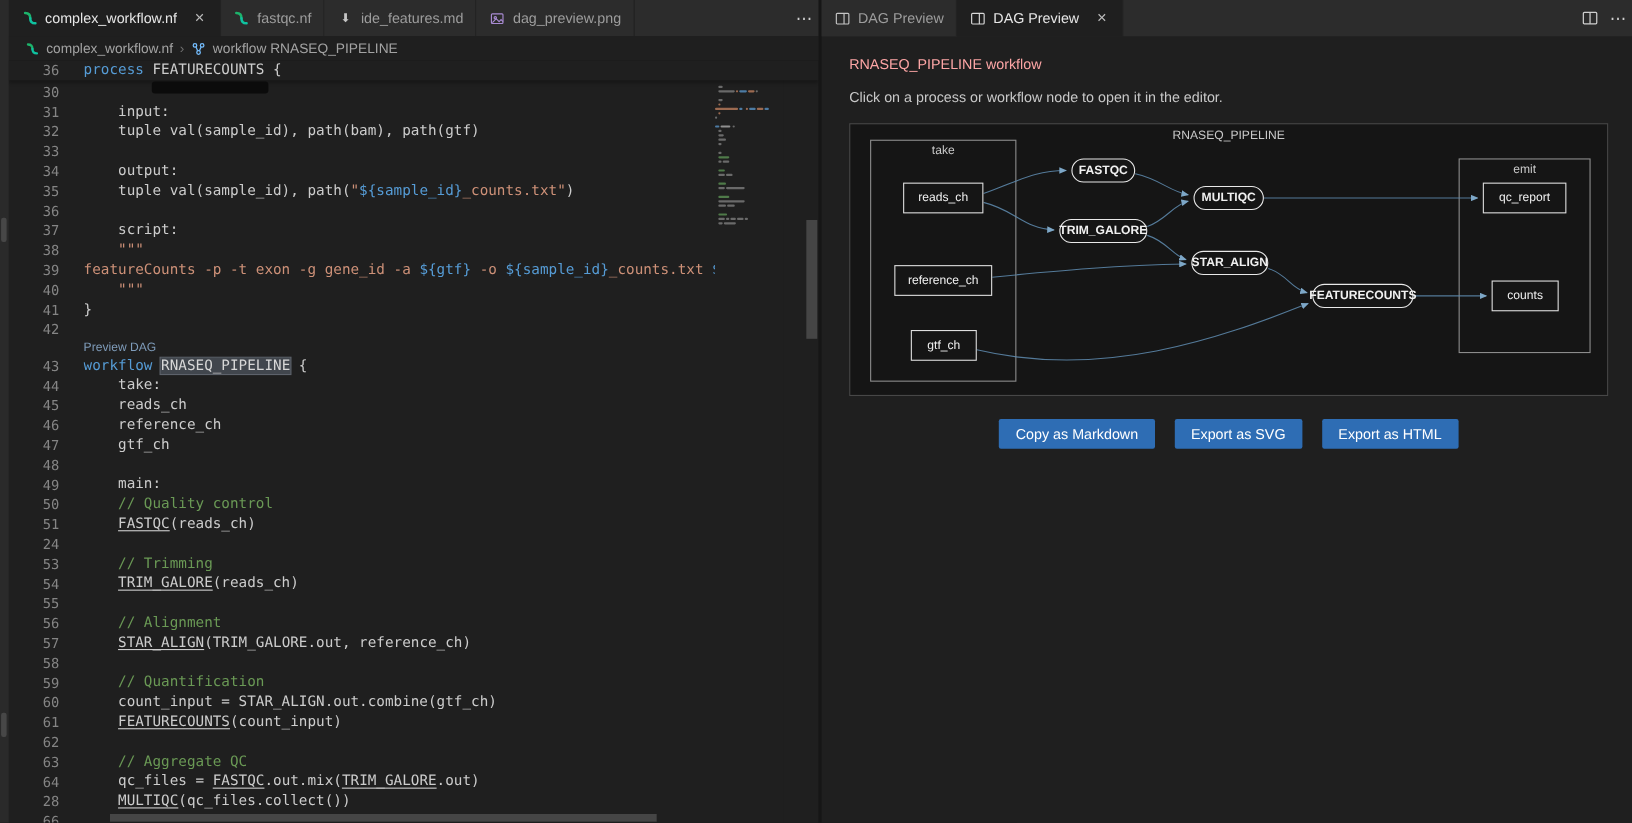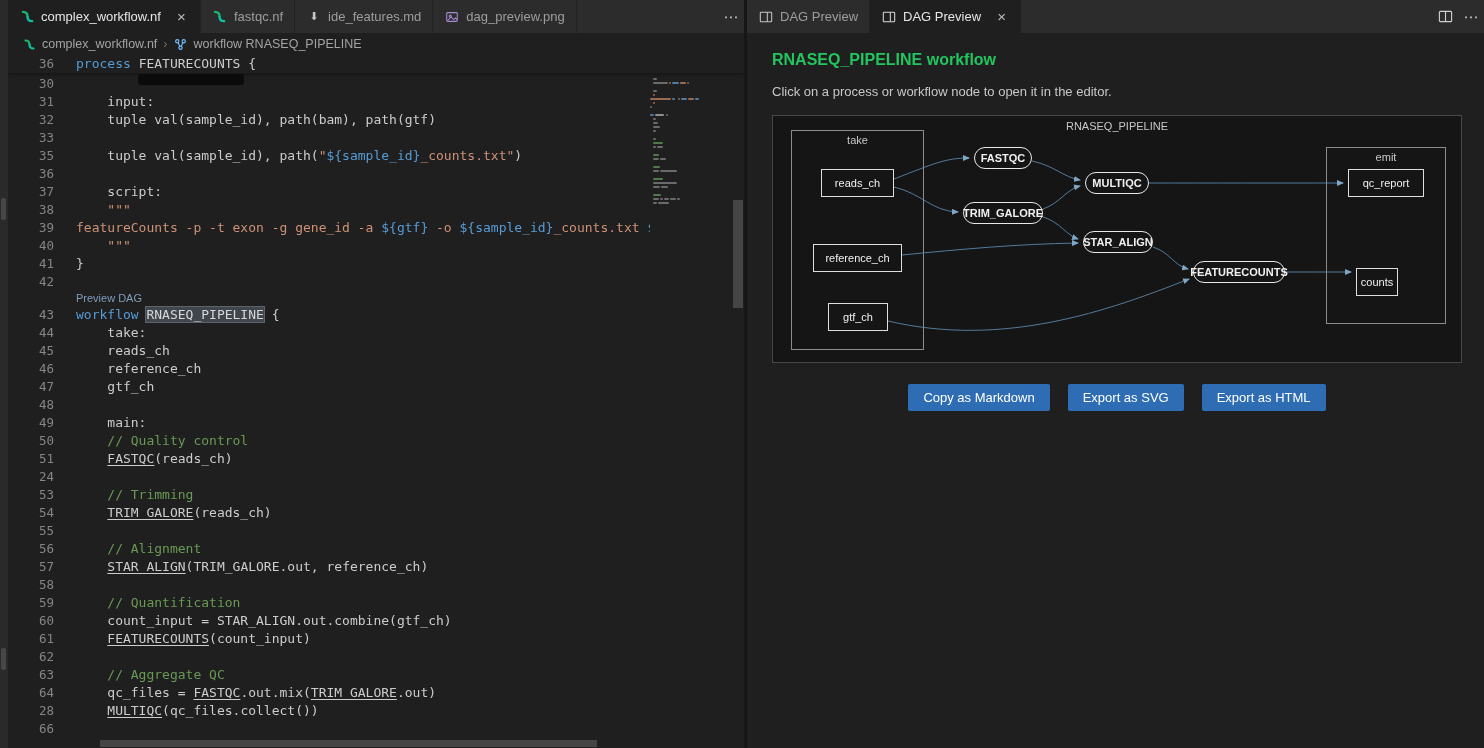--- a/index.html
+++ b/index.html
@@ -65,21 +65,21 @@
   .mm-hl { background:#8f8f8f; }
 
   .vscroll { position:absolute; right:1px; top:145px; width:10px; height:108px;
              background:rgba(121,121,121,.42); z-index:5; }
   .hscroll { position:absolute; bottom:1px; left:92px; width:497px; height:7px;
              background:rgba(121,121,121,.42); z-index:5; }
 
   
   .panel { flex:1; min-width:0; display:flex; flex-direction:column; background:#1f1f1f; }
   .panel-content { padding:12px 22px 0 25px; }
-  .panel-title { font-size:16px; font-weight:bold; color:#22c55e; margin:6px 0 15px; }
+  .panel-title { font-size:13px; font-weight:normal; color:#fca5a5; margin:6px 0 15px; }
   .panel-sub { font-size:13px; color:#c8c8c8; margin:0 0 16px; }
 
   .diagram { position:relative; width:690px; height:248px; border:1px solid #474747; background:#151515; }
   .dg-title { position:absolute; top:4px; left:0; right:0; text-align:center; font-size:11px; color:#c8c8c8; }
   .edges { position:absolute; left:0; top:0; width:690px; height:248px; z-index:1; }
   .cluster { position:absolute; border:1px solid #8c8c8c; }
   .cl-label { position:absolute; top:3px; left:0; right:0; text-align:center; font-size:11px; color:#c8c8c8; }
   .cluster.take { left:18px; top:14px; width:133px; height:220px; }
   .cluster.emit { left:553px; top:31px; width:120px; height:177px; }
   .node { position:absolute; display:flex; align-items:center; justify-content:center;
@@ -175,20 +175,24 @@
           </div>
           <div class="code-row">
             <div class="ln">32</div>
             <div class="cl"><span class="tk-d">    tuple val(sample_id), path(bam), path(gtf)</span></div>
           </div>
           <div class="code-row">
             <div class="ln">33</div>
             <div class="cl"></div>
           </div>
           <div class="code-row">
+            <div class="ln">34</div>
+            <div class="cl"><span class="tk-d">    output:</span></div>
+          </div>
+          <div class="code-row">
             <div class="ln">35</div>
             <div class="cl"><span class="tk-d">    tuple val(sample_id), path(</span><span class="tk-s">"</span><span class="tk-i">${sample_id}</span><span class="tk-s">_counts.txt"</span><span class="tk-d">)</span></div>
           </div>
           <div class="code-row">
             <div class="ln">36</div>
             <div class="cl"></div>
           </div>
           <div class="code-row">
             <div class="ln">37</div>
             <div class="cl"><span class="tk-d">    script:</span></div>
@@ -534,21 +538,21 @@
         <div class="node rect" style="left:40px;top:128px;width:89px;height:28px">reference_ch</div>
         <div class="node rect" style="left:55px;top:187px;width:60px;height:28px">gtf_ch</div>
 
         <div class="node stadium" style="left:201px;top:31px;width:58px;height:22px">FASTQC</div>
         <div class="node stadium" style="left:190px;top:86px;width:80px;height:22px">TRIM_GALORE</div>
         <div class="node stadium" style="left:312px;top:56px;width:64px;height:22px">MULTIQC</div>
         <div class="node stadium" style="left:310px;top:115px;width:70px;height:22px">STAR_ALIGN</div>
         <div class="node stadium" style="left:420px;top:145px;width:92px;height:22px">FEATURECOUNTS</div>
 
         <div class="node rect" style="left:575px;top:53px;width:76px;height:28px">qc_report</div>
-        <div class="node rect" style="left:583px;top:152px;width:42px;height:28px">counts</div>
+        <div class="node rect" style="left:583px;top:142px;width:61px;height:28px">counts</div>
       </div>
 
       <div class="btn-row">
         <button class="btn">Copy as Markdown</button>
         <button class="btn">Export as SVG</button>
         <button class="btn">Export as HTML</button>
       </div>
     </div>
   </div>
 </div>

